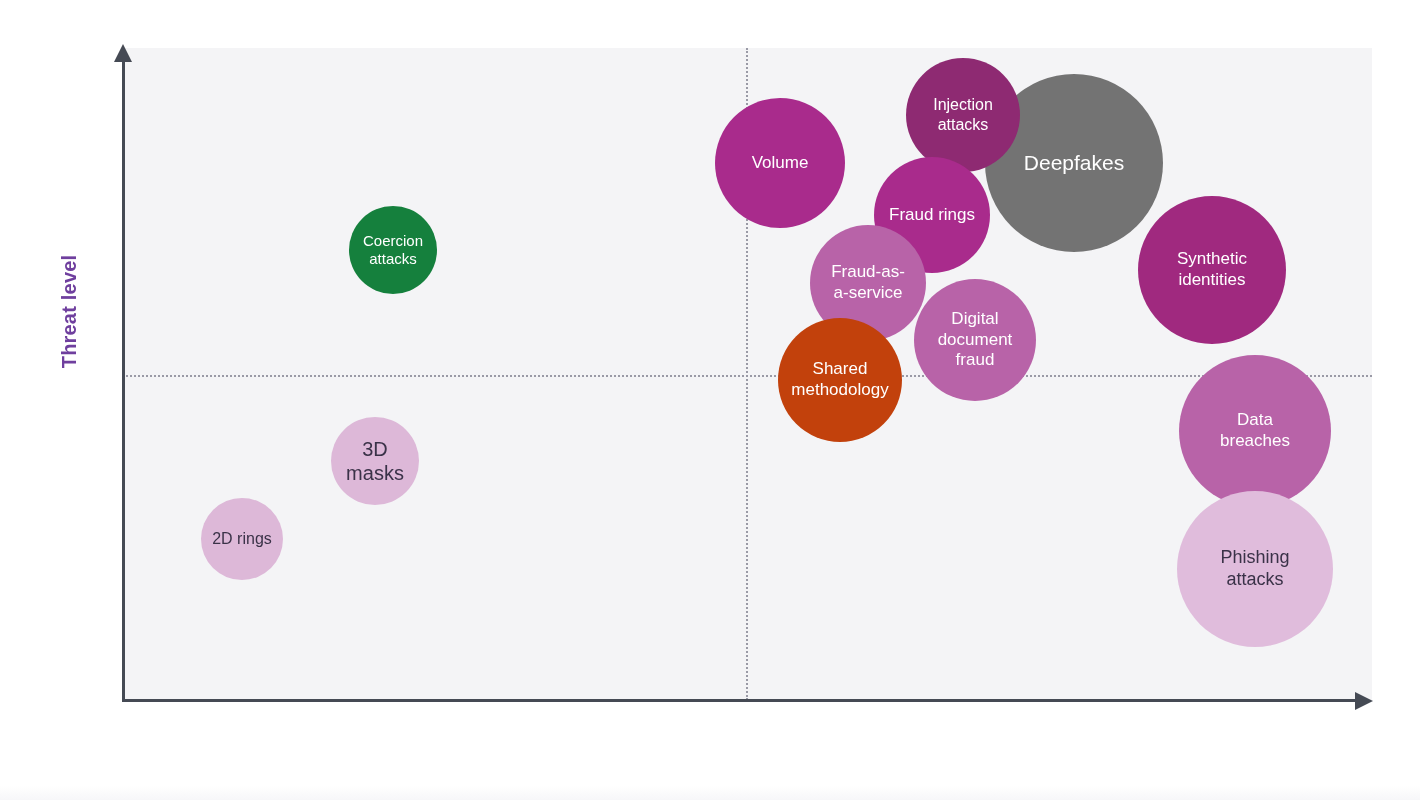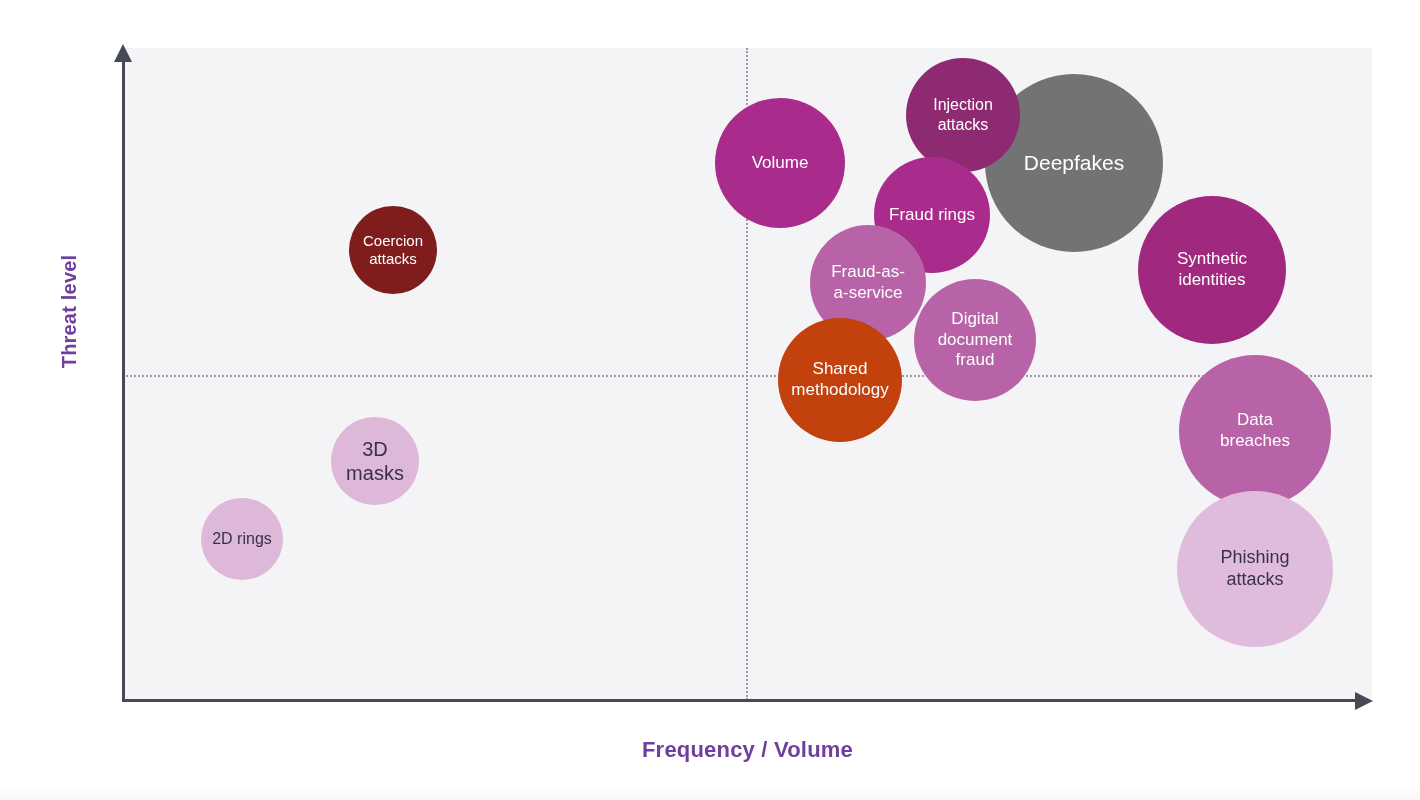--- a/index.html
+++ b/index.html
@@ -151,21 +151,20 @@
 
   <div class="guide-v"></div>
   <div class="guide-h"></div>
 
   <div class="axis-y-line"></div>
   <div class="axis-y-arrow"></div>
   <div class="axis-x-line"></div>
   <div class="axis-x-arrow"></div>
 
   <div class="axis-title-y">Threat level</div>
-  <div class="axis-title-x">Frequency / Volume</div>
 
   <div id="bubble-layer">
       <div class="bubble" style="left: 985px; top: 74px; width: 178px; height: 178px; background: #737373; color: rgb(255, 255, 255); font-size: 21px;">
         <span class="bubble-label">Deepfakes</span>
       </div>
       <div class="bubble" style="left: 906px; top: 58px; width: 114px; height: 114px; background: rgb(142, 42, 114); color: rgb(255, 255, 255); font-size: 16px;">
         <span class="bubble-label">Injection
 attacks</span>
       </div>
       <div class="bubble" style="left: 715px; top: 98px; width: 130px; height: 130px; background: rgb(169, 43, 140); color: rgb(255, 255, 255); font-size: 17px;">
@@ -184,21 +183,21 @@
       </div>
       <div class="bubble" style="left: 914px; top: 279px; width: 122px; height: 122px; background: rgb(184, 99, 168); color: rgb(255, 255, 255); font-size: 17px;">
         <span class="bubble-label">Digital
 document
 fraud</span>
       </div>
       <div class="bubble" style="left: 778px; top: 318px; width: 124px; height: 124px; background: #c2410c; color: rgb(255, 255, 255); font-size: 17px;">
         <span class="bubble-label">Shared
 methodology</span>
       </div>
-      <div class="bubble" style="left: 349px; top: 206px; width: 88px; height: 88px; background: #7f1d1d; color: rgb(255, 255, 255); font-size: 15px;">
+      <div class="bubble" style="left: 349px; top: 206px; width: 88px; height: 88px; background: #15803d; color: rgb(255, 255, 255); font-size: 15px;">
         <span class="bubble-label">Coercion
 attacks</span>
       </div>
       <div class="bubble" style="left: 1179px; top: 355px; width: 152px; height: 152px; background: rgb(184, 99, 168); color: rgb(255, 255, 255); font-size: 17px;">
         <span class="bubble-label">Data
 breaches</span>
       </div>
       <div class="bubble" style="left: 1177px; top: 491px; width: 156px; height: 156px; background: rgb(224, 188, 220); color: rgb(58, 50, 72); font-size: 18px; justify-content: center;">
         <span class="bubble-label">Phishing
 attacks</span>

